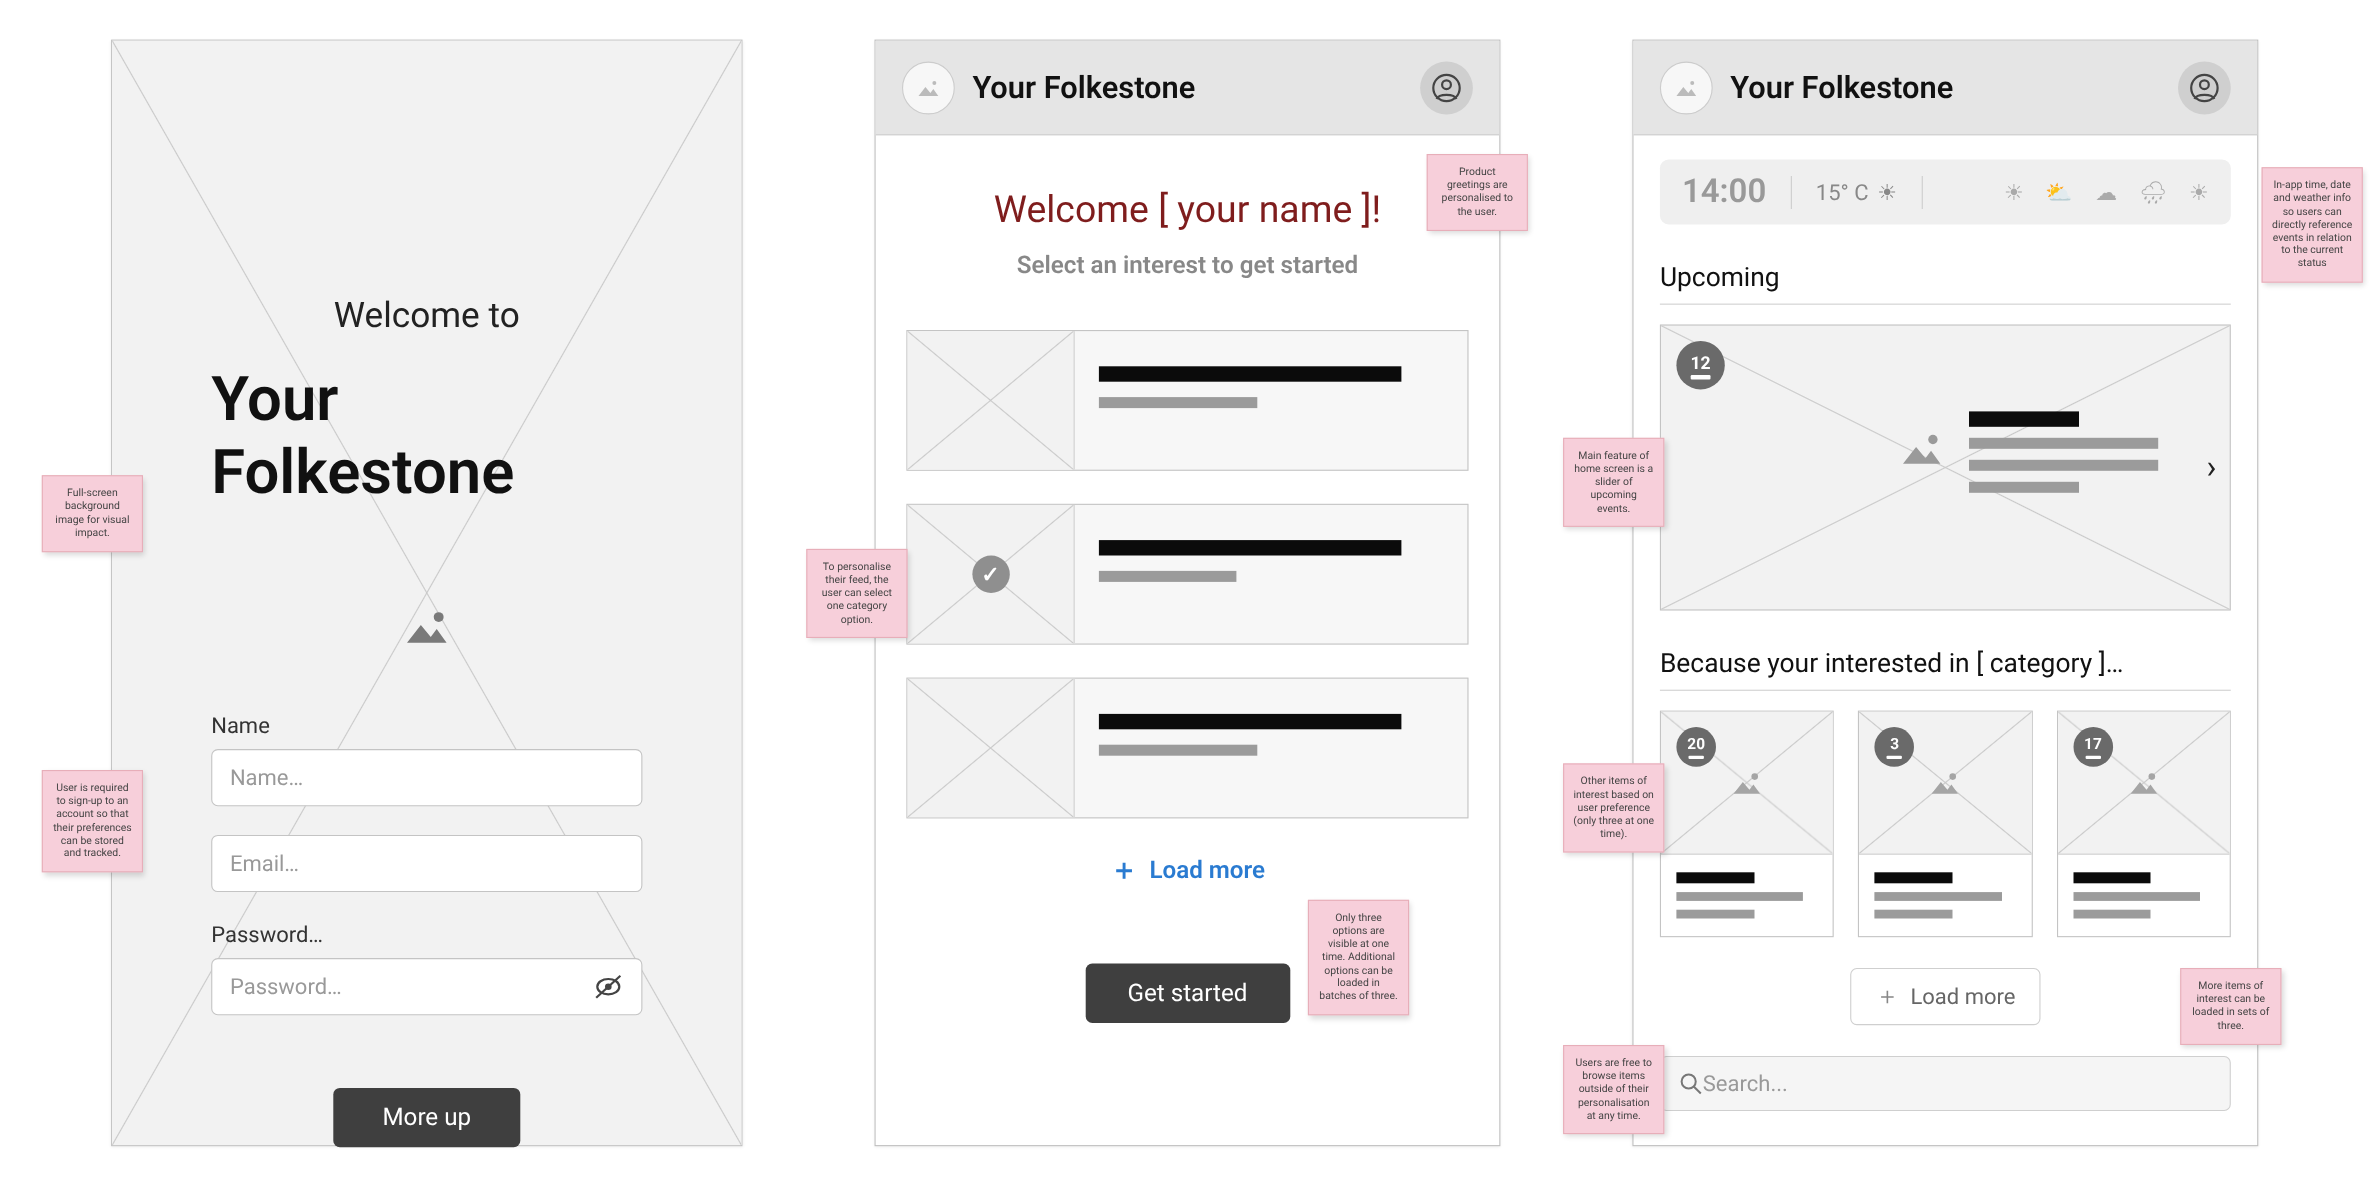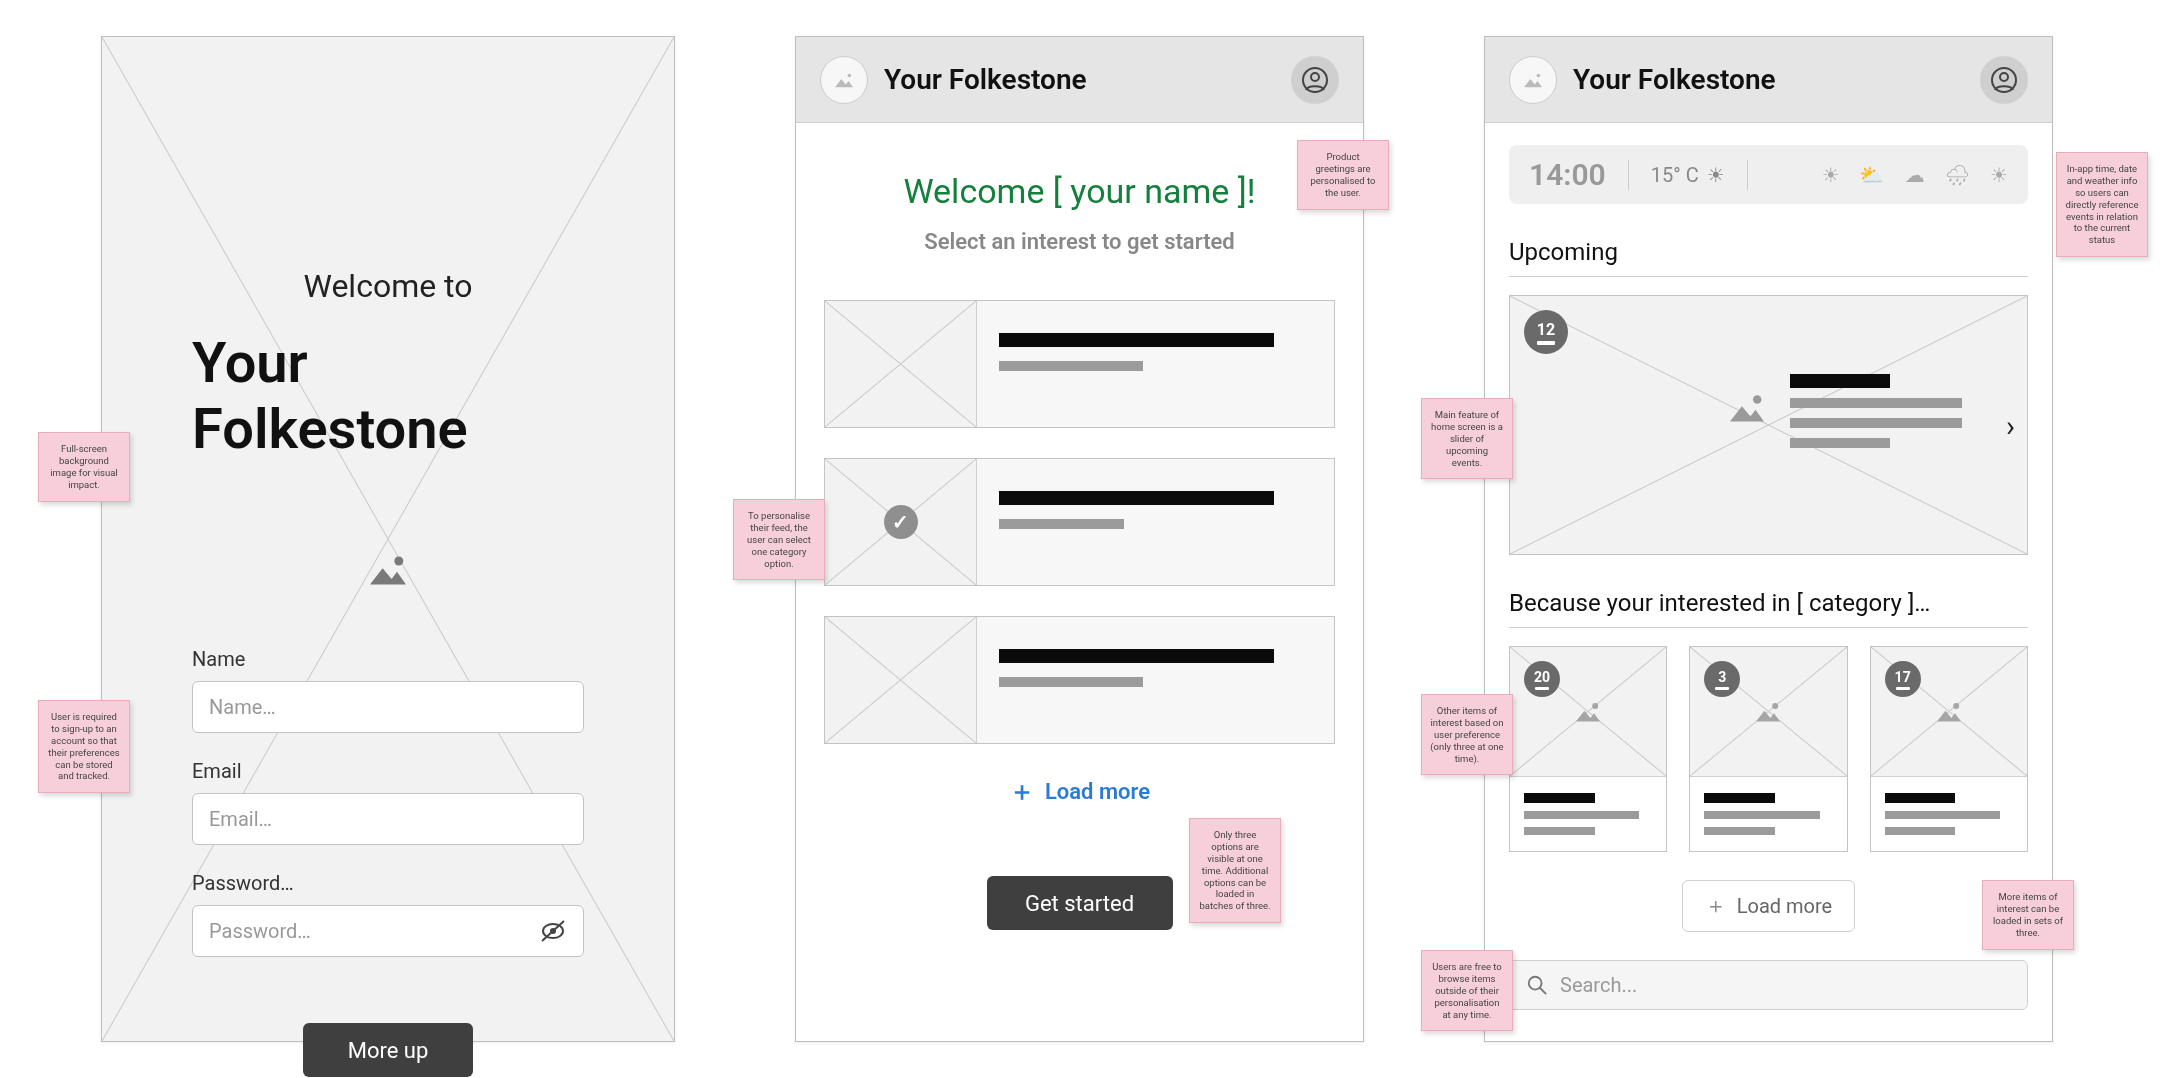--- a/index.html
+++ b/index.html
@@ -75,21 +75,21 @@
     width: 48px; height: 48px; border-radius: 50%;
     background: #cfcfcf;
     display: flex; align-items: center; justify-content: center;
     color: #444;
   }
   .hdr-user svg { width: 28px; height: 28px; }
 
   
   .frame2 { left: 795px; top: 36px; width: 569px; height: 1006px; }
   .f2-body { padding: 28px 28px 0; display: flex; flex-direction: column; align-items: center; }
-  .f2-welcome { font-size: 34px; margin-top: 20px; color: #15803d; text-align: center; }
+  .f2-welcome { font-size: 34px; margin-top: 20px; color: #7f1d1d; text-align: center; }
   .f2-sub     { font-size: 22px; color: #888; font-weight: 600; margin-top: 18px; text-align: center; }
   .f2-list { width: 100%; margin-top: 46px; display: flex; flex-direction: column; gap: 30px; }
   .interest-card {
     width: 100%; height: 128px;
     border: 1px solid #c4c4c4; background: #f7f7f7;
     display: flex; align-items: stretch;
   }
   .interest-thumb {
     width: 152px; flex: 0 0 152px;
     border-right: 1px solid #d0d0d0;
@@ -176,21 +176,21 @@
   .tile-ic { position: absolute; inset: 0; margin: auto; width: 30px; height: 24px; color: #a5a5a5; }
   .tile-bottom { padding: 16px 14px; display: flex; flex-direction: column; gap: 8px; }
   .f3-loadmore {
     margin: 28px auto 0; padding: 10px 22px;
     border: 1px solid #cfcfcf; border-radius: 6px; color: #666;
     display: flex; align-items: center; gap: 10px; font-size: 20px;
   }
   .f3-loadmore .plus { color: #888; font-size: 22px; }
   .f3-search {
     margin-top: 28px; height: 50px; border: 1px solid #cfcfcf; border-radius: 6px;
-    background: #f5f5f5; display: flex; align-items: center; padding: 0 16px; gap: 12px;
+    background: #f5f5f5; display: flex; align-items: center; padding: 0 16px; gap: 0;
     color: #999; font-size: 20px;
   }
   .f3-search svg { width: 22px; height: 22px; color: #777; }
 
   
   .note {
     position: absolute; width: 92px;
     background: #f7cfda; border: 1px solid #e7aeb9;
     box-shadow: 2px 3px 5px rgba(0,0,0,.15);
     font-size: 9.5px; line-height: 1.25; color: #444;
@@ -212,21 +212,20 @@
         </svg>
     </div>
     <div class="f1-form">
       <div class="f1-field">
         <label>Name</label>
         <div class="f1-input">
           <span class="ph">Name…</span>
         </div>
       </div>
       <div class="f1-field">
-        <label>Email</label>
         <div class="f1-input">
           <span class="ph">Email…</span>
         </div>
       </div>
       <div class="f1-field">
         <label>Password…</label>
         <div class="f1-input">
           <span class="ph">Password…</span>
           <svg class="eye-off" viewBox="0 0 28 24">
             <ellipse cx="14" cy="12" rx="10" ry="7" fill="none" stroke="currentColor" stroke-width="2"></ellipse>

